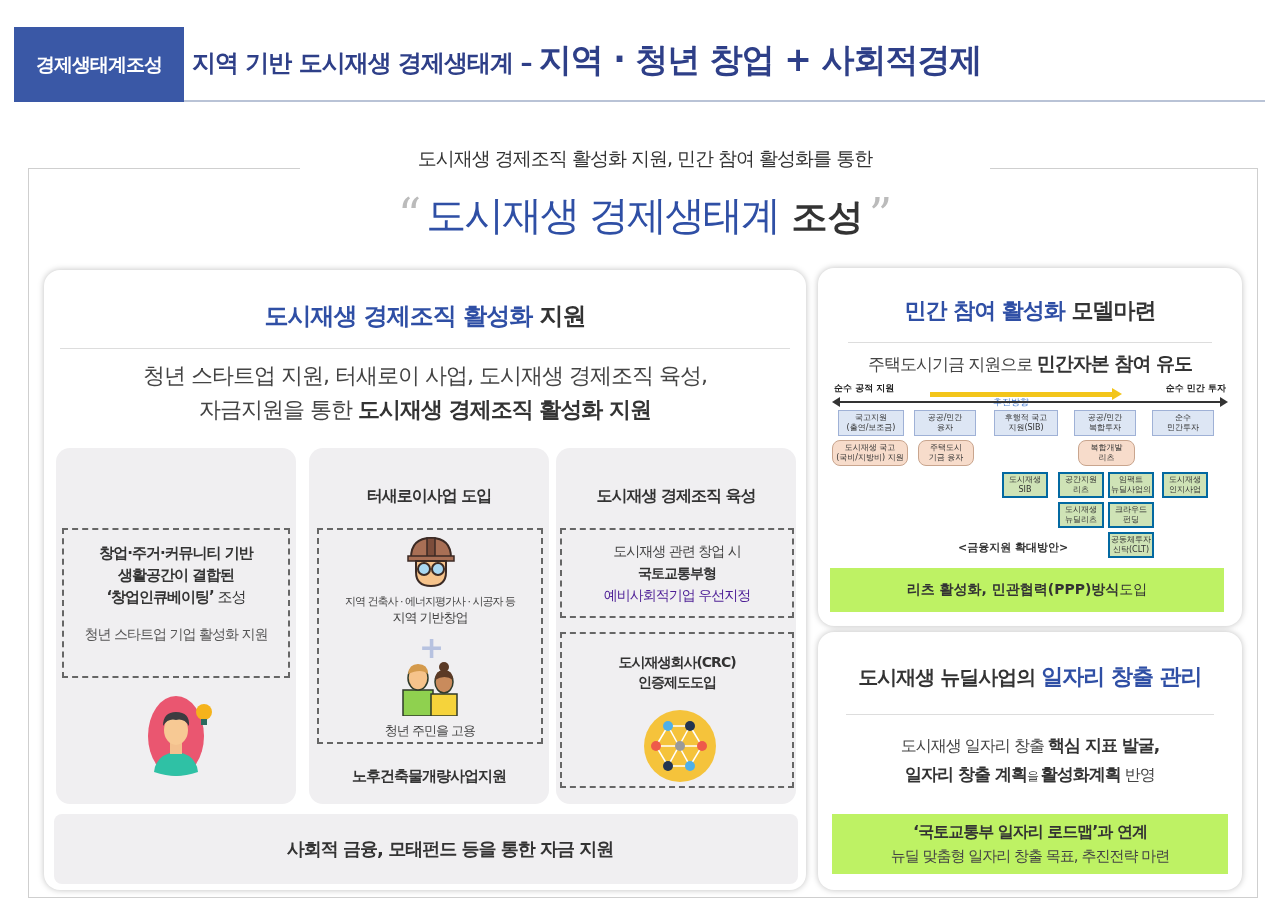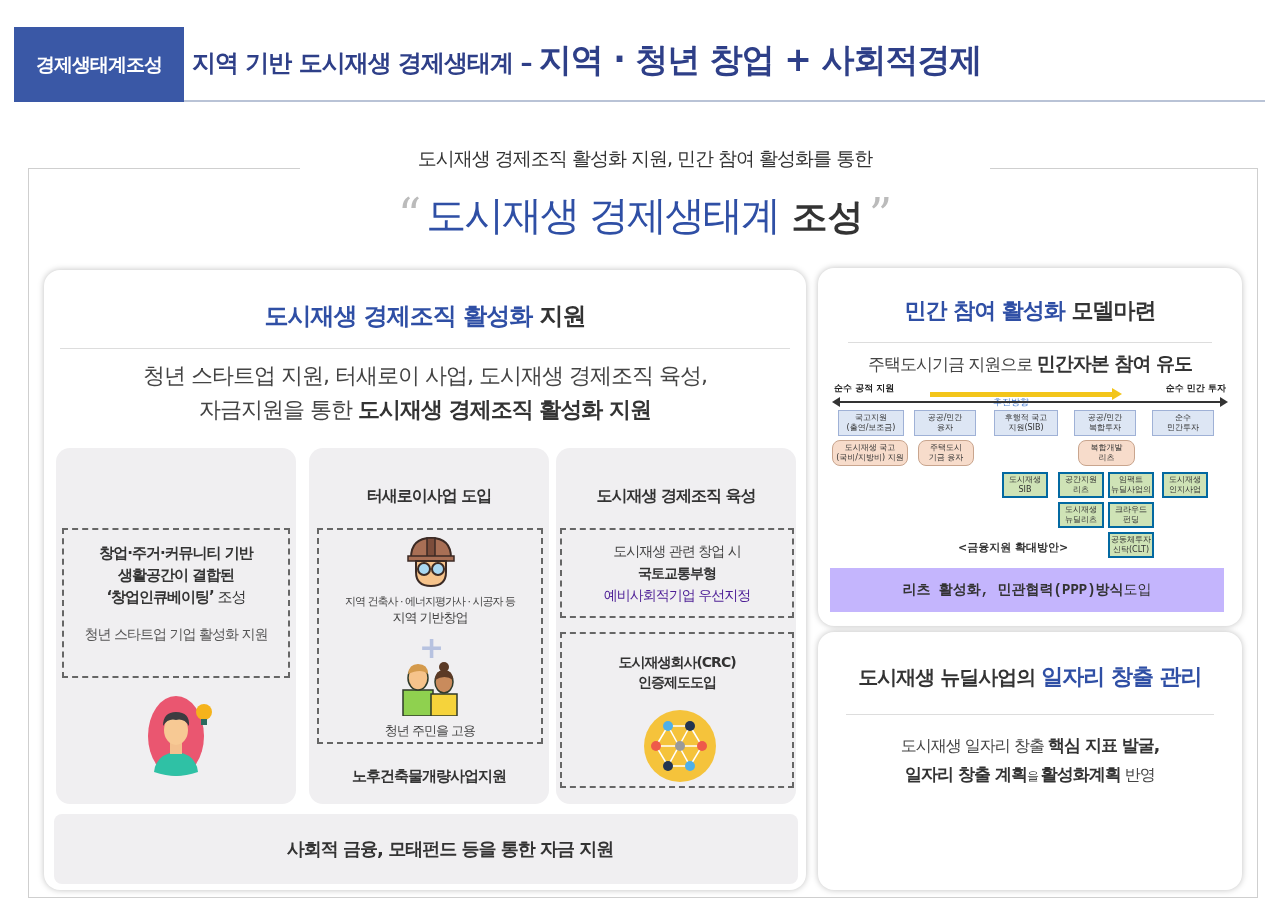--- a/index.html
+++ b/index.html
@@ -30,21 +30,21 @@
   .dash { position: absolute; border: 2px dashed #666; }
   .txt-c { text-align: center; letter-spacing: -1px; }
 
   .bottom-bar { position: absolute; left: 54px; top: 814px; width: 744px; height: 70px; background: #f0eff1; border-radius: 8px; display: flex; align-items: center; justify-content: center; font-weight: bold; font-size: 18px; color: #333; letter-spacing: -1px; padding-left: 48px; }
 
   .scale-box { position: absolute; height: 26px; font-size: 8px; display: flex; align-items: center; justify-content: center; text-align: center; line-height: 10px; color: #333; }
   .sb-blue { background: #dde6f4; border: 1px solid #9fb1d6; }
   .sb-pink { background: #f7dccb; border: 1px solid #c9a58e; border-radius: 8px; }
   .sb-green { background: #cfe3b6; border: 2px solid #0369a1; border-radius: 0; }
 
-  .gray-box { position: absolute; background: #c4b5fd; font-family: Liberation Mono, monospace; }
+  .gray-box { position: absolute; background: #bef264; }
 </style>
 </head>
 <body>
 
 <div class="hdr-tag">경제생태계조성</div>
 <div class="hdr-title">
   <span>지역 기반 도시재생 경제생태계 – </span><span class="big">지역 · 청년 창업 + 사회적경제</span>
 </div>
 <div class="hdr-line"></div>
 
@@ -254,13 +254,17 @@
 
 <div class="panel p-right-bot">
   <div class="ptitle" style="font-size:20px; margin-top:30px; color:#333;">
     <span>도시재생 뉴딜사업의 </span><span class="b" style="font-size:22px;">일자리 창출 관리</span>
   </div>
   <div class="divider" style="margin:22px 28px 0 28px;"></div>
   <div class="txt-c" style="font-size:16px; color:#444; margin-top:16px; line-height:28px;">
     <div><span>도시재생 일자리 창출 </span><b style="font-size:17px; color:#333;">핵심 지표 발굴,</b></div>
     <div><b style="font-size:17px; color:#333;">일자리 창출 계획</b><span style="font-size:12px;">을 </span><b style="font-size:17px; color:#333;">활성화계획</b><span> 반영</span></div>
   </div>
+  <div class="gray-box txt-c" style="left:14px; top:182px; width:396px; height:60px; padding-top:6px; line-height:24px;">
+    <div style="font-weight:bold; font-size:16px; color:#333;">‘국토교통부 일자리 로드맵’과 연계</div>
+    <div style="font-size:15px; color:#444;">뉴딜 맞춤형 일자리 창출 목표, 추진전략 마련</div>
+  </div>
 </div>
 
 </body></html>

